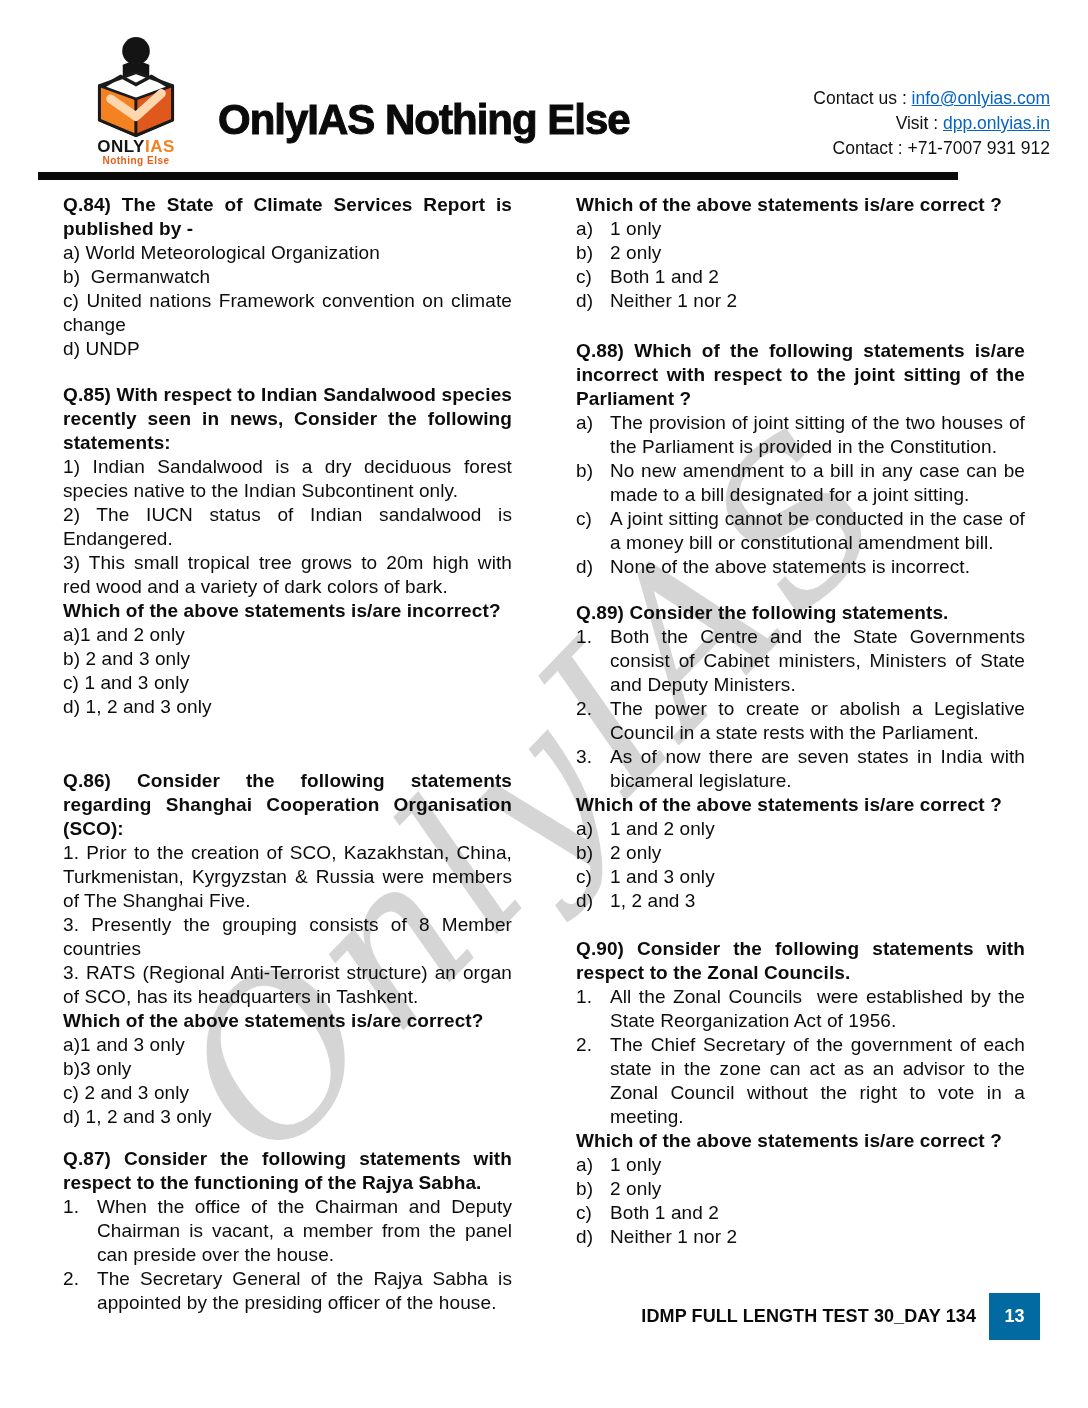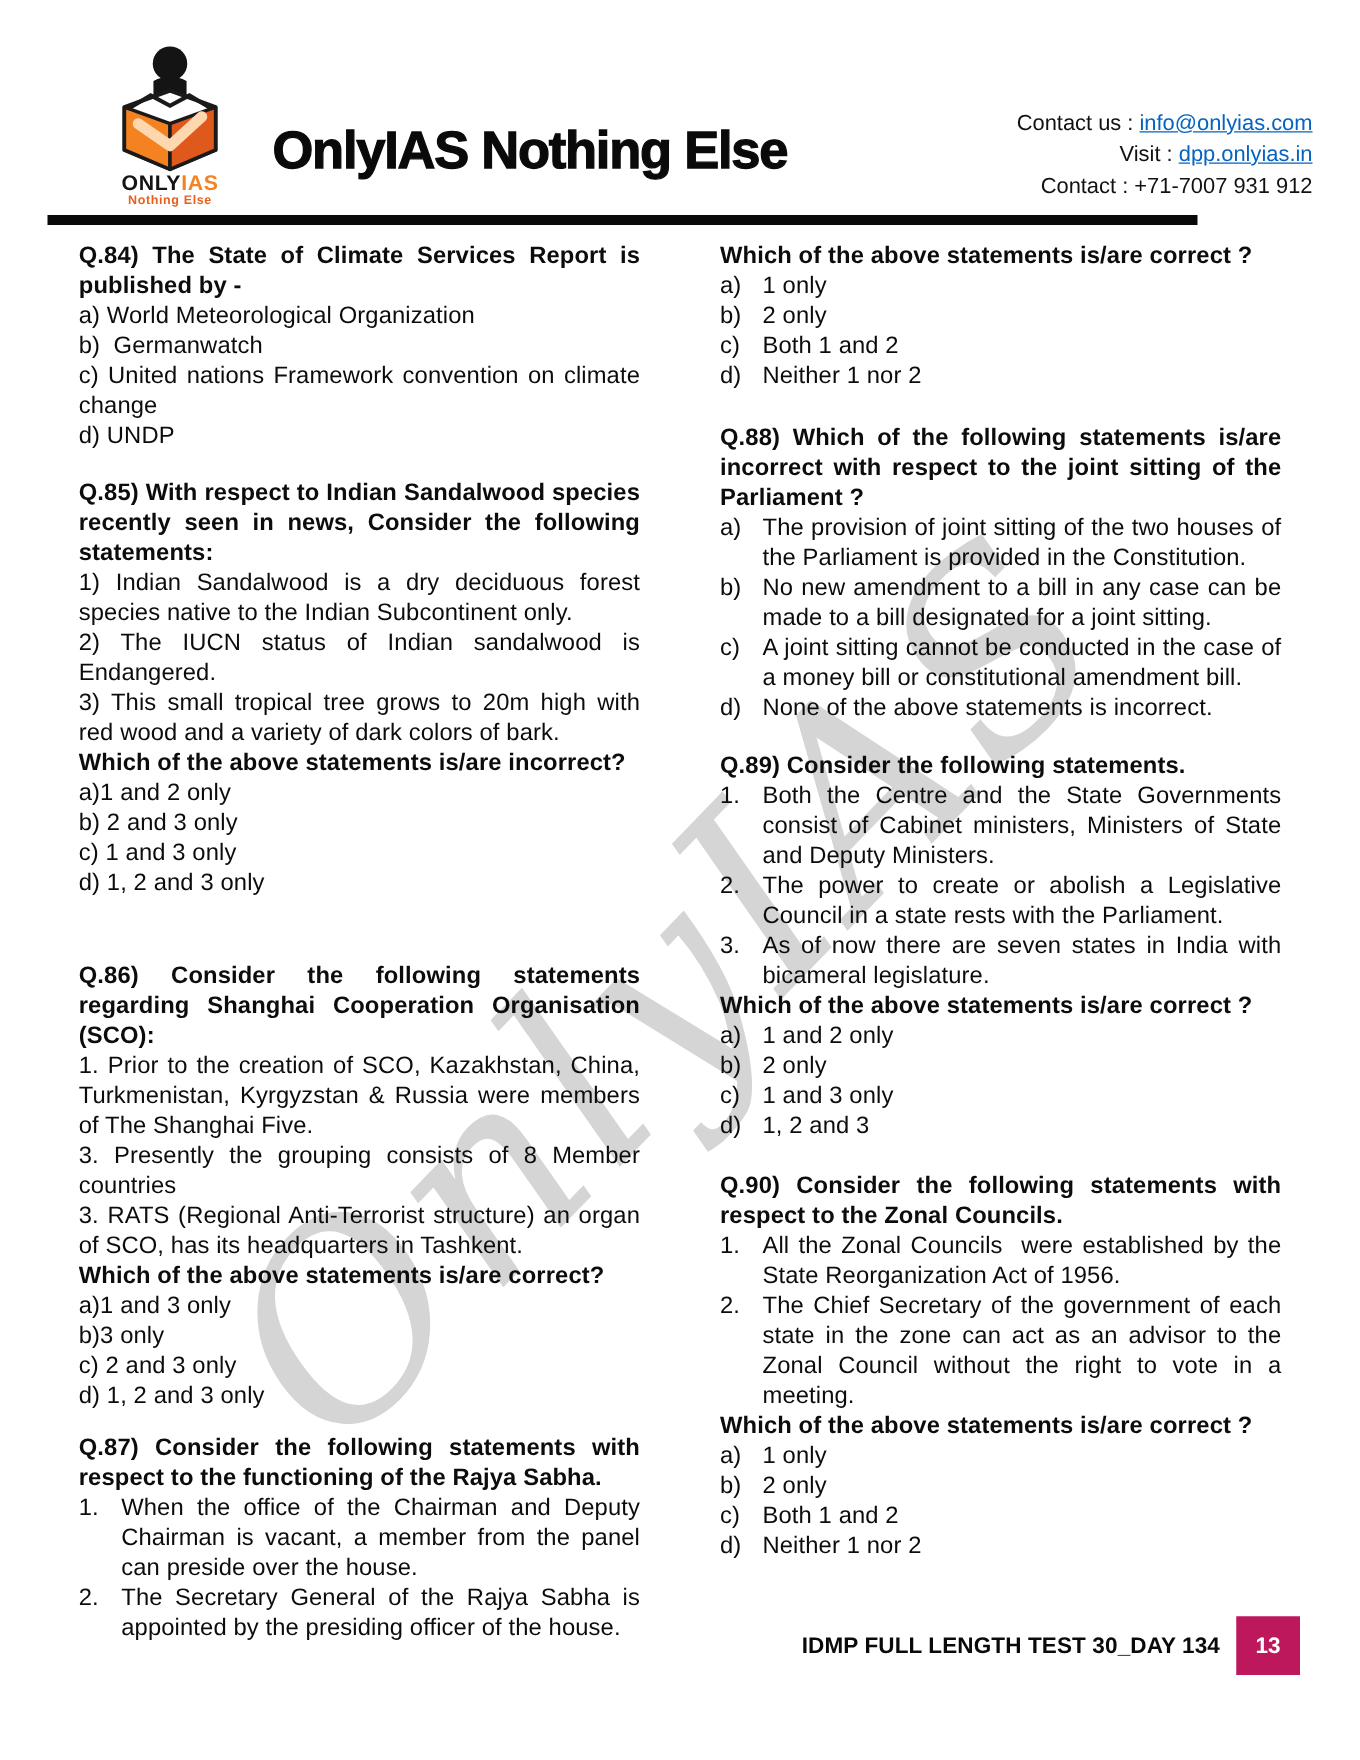--- a/index.html
+++ b/index.html
@@ -54,21 +54,21 @@
           text-align:justify; white-space:pre-wrap; }
   .line.bold { font-weight:bold; }
   .line.hang { display:flex; white-space:normal; }
   .hang .marker { flex:0 0 34px; white-space:pre; }
   .hang .body   { flex:1 1 auto; text-align:justify; white-space:pre-wrap; }
 
   
   .footer { position:absolute; top:1292px; left:0; right:48px; height:48px;
             display:flex; justify-content:flex-end; align-items:center; z-index:3; }
   .footer-label { font-weight:bold; font-size:18px; letter-spacing:.1px; margin-right:13px; color:#0a0a0a; }
-  .page-badge { width:51px; height:47px; background:#be185d; color:#ffffff;
+  .page-badge { width:51px; height:47px; background:#0369a1; color:#ffffff;
                 font-weight:bold; font-size:18px;
                 display:flex; align-items:center; justify-content:center; }
 </style>
 </head>
 <body>
 
 <div class="page">
 
   <div class="header">
     <div class="logo">

